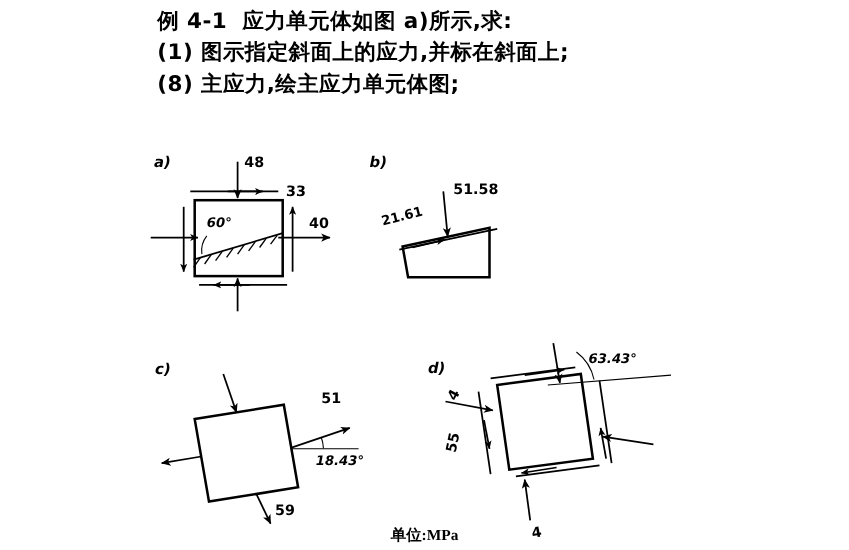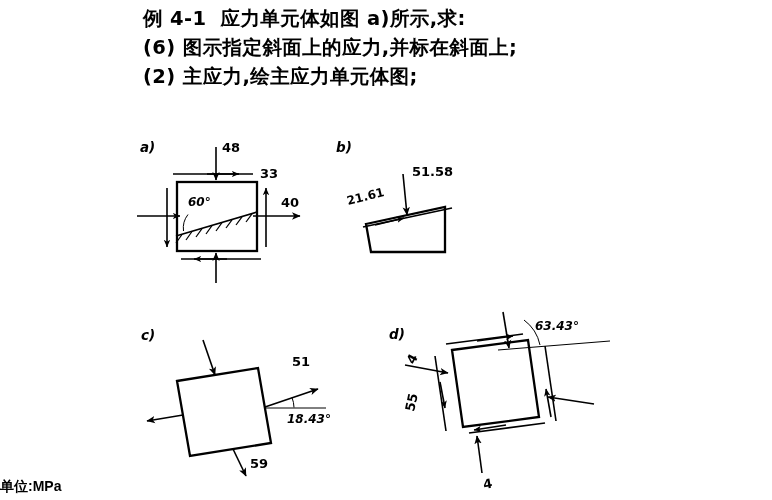--- a/index.html
+++ b/index.html
@@ -28,23 +28,23 @@
     white-space:nowrap;
     font-family:"DejaVu Sans", sans-serif;
     font-weight:600;
   }
   .stmt-line.head{font-weight:700;}
   .stmt-line .ttl{font-weight:700;margin-right:14px;}
   
   .caption{
     position:absolute;
     left:0;right:0;top:478px;
-    text-align:left;
+    text-align:center;
     font-size:14px;
-    font-family:Liberation Sans, sans-serif;
+    font-family:Liberation Serif, serif;
     font-weight:600;
   }
   
   svg#fig{
     position:absolute;left:0;top:0;
     width:772px;height:500px;
   }
   svg#fig text{
     font-family:"DejaVu Sans", sans-serif;
     font-weight:700;
@@ -62,22 +62,22 @@
 </style>
 </head>
 <body>
 
 <div id="page">
 
   <div class="stmt">
     <div class="stmt-line head">
       <span class="ttl">例 4-1</span><span>应力单元体如图 a)所示,求:</span>
     </div>
-    <div class="stmt-line">(6) 图示指定斜面上的应力,并标在斜面上;</div>
-    <div class="stmt-line">(2) 主应力,绘主应力单元体图;</div>
+    <div class="stmt-line">(1) 图示指定斜面上的应力,并标在斜面上;</div>
+    <div class="stmt-line">(8) 主应力,绘主应力单元体图;</div>
   </div>
 
   <svg id="fig" viewBox="0 0 772 500">
     <defs>
       <marker id="ah" markerWidth="9" markerHeight="9" refX="8" refY="4.5" orient="auto" markerUnits="userSpaceOnUse">
         <path d="M0,0.8 L8.6,4.5 L0,8.2 L2.2,4.5 Z" fill="#000"></path>
       </marker>
       <marker id="ahs" markerWidth="8" markerHeight="8" refX="7.2" refY="4" orient="auto" markerUnits="userSpaceOnUse">
         <path d="M0,0.8 L7.4,4 L0,7.2 L1.9,4 Z" fill="#000"></path>
       </marker>

